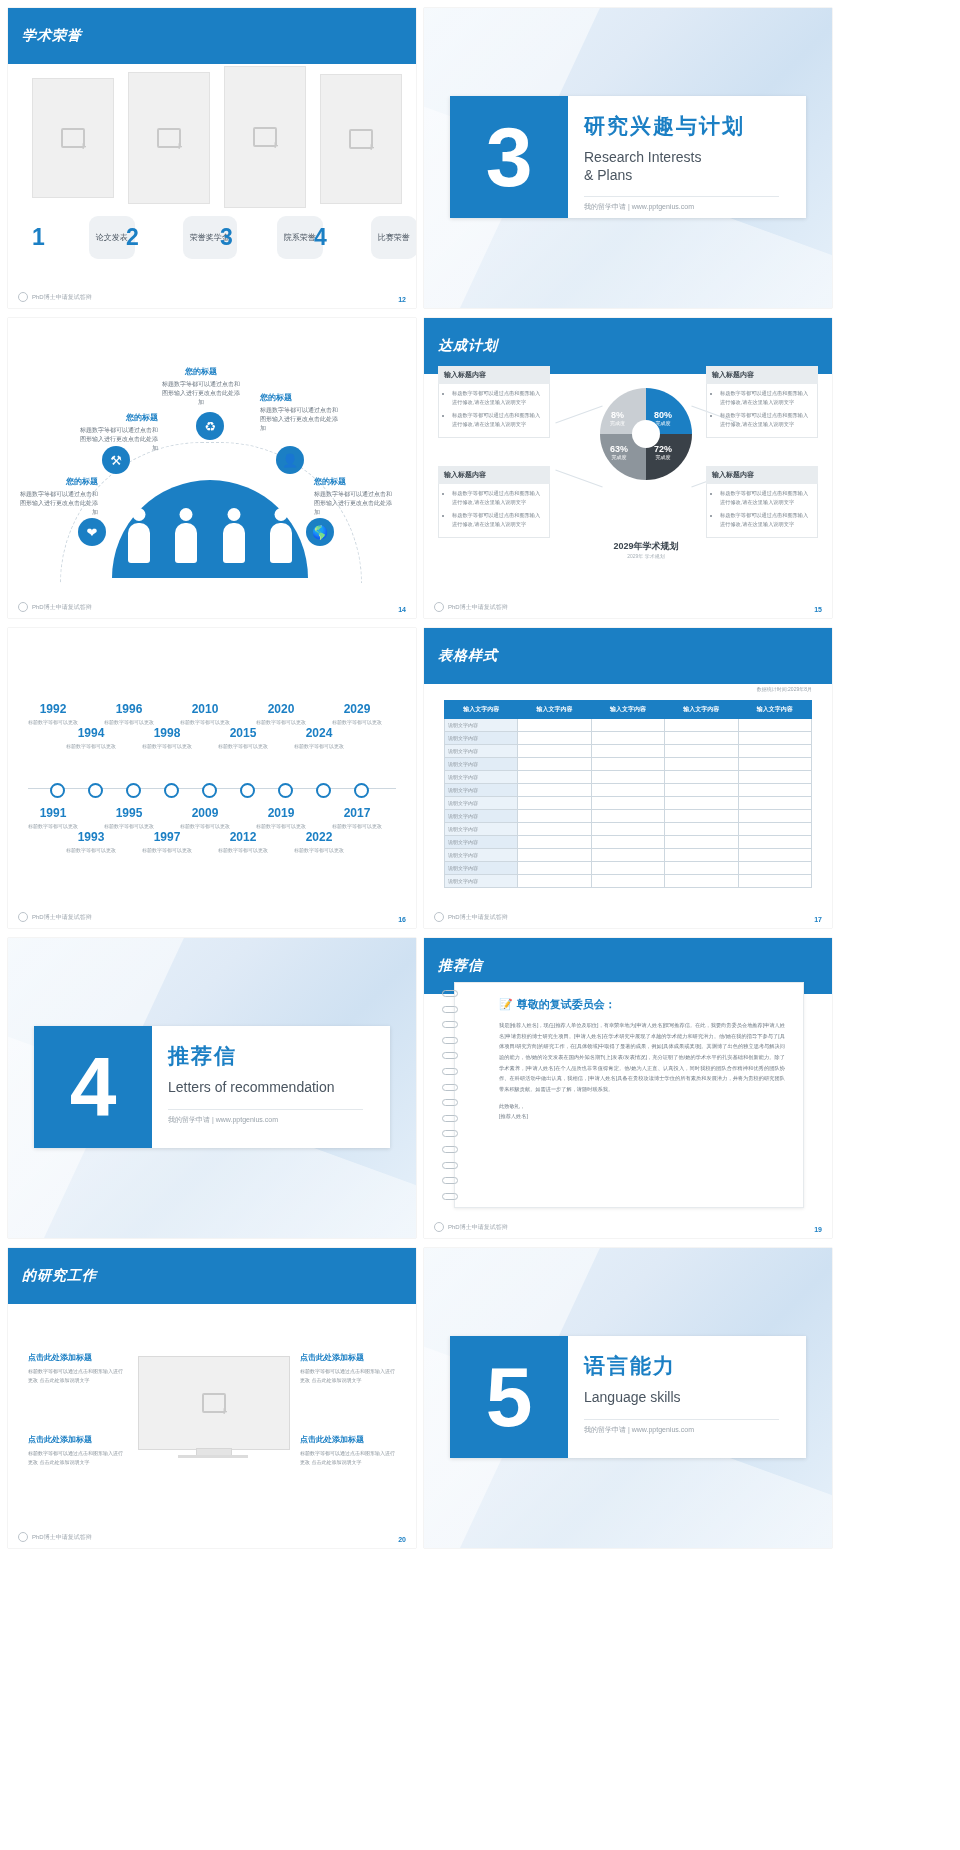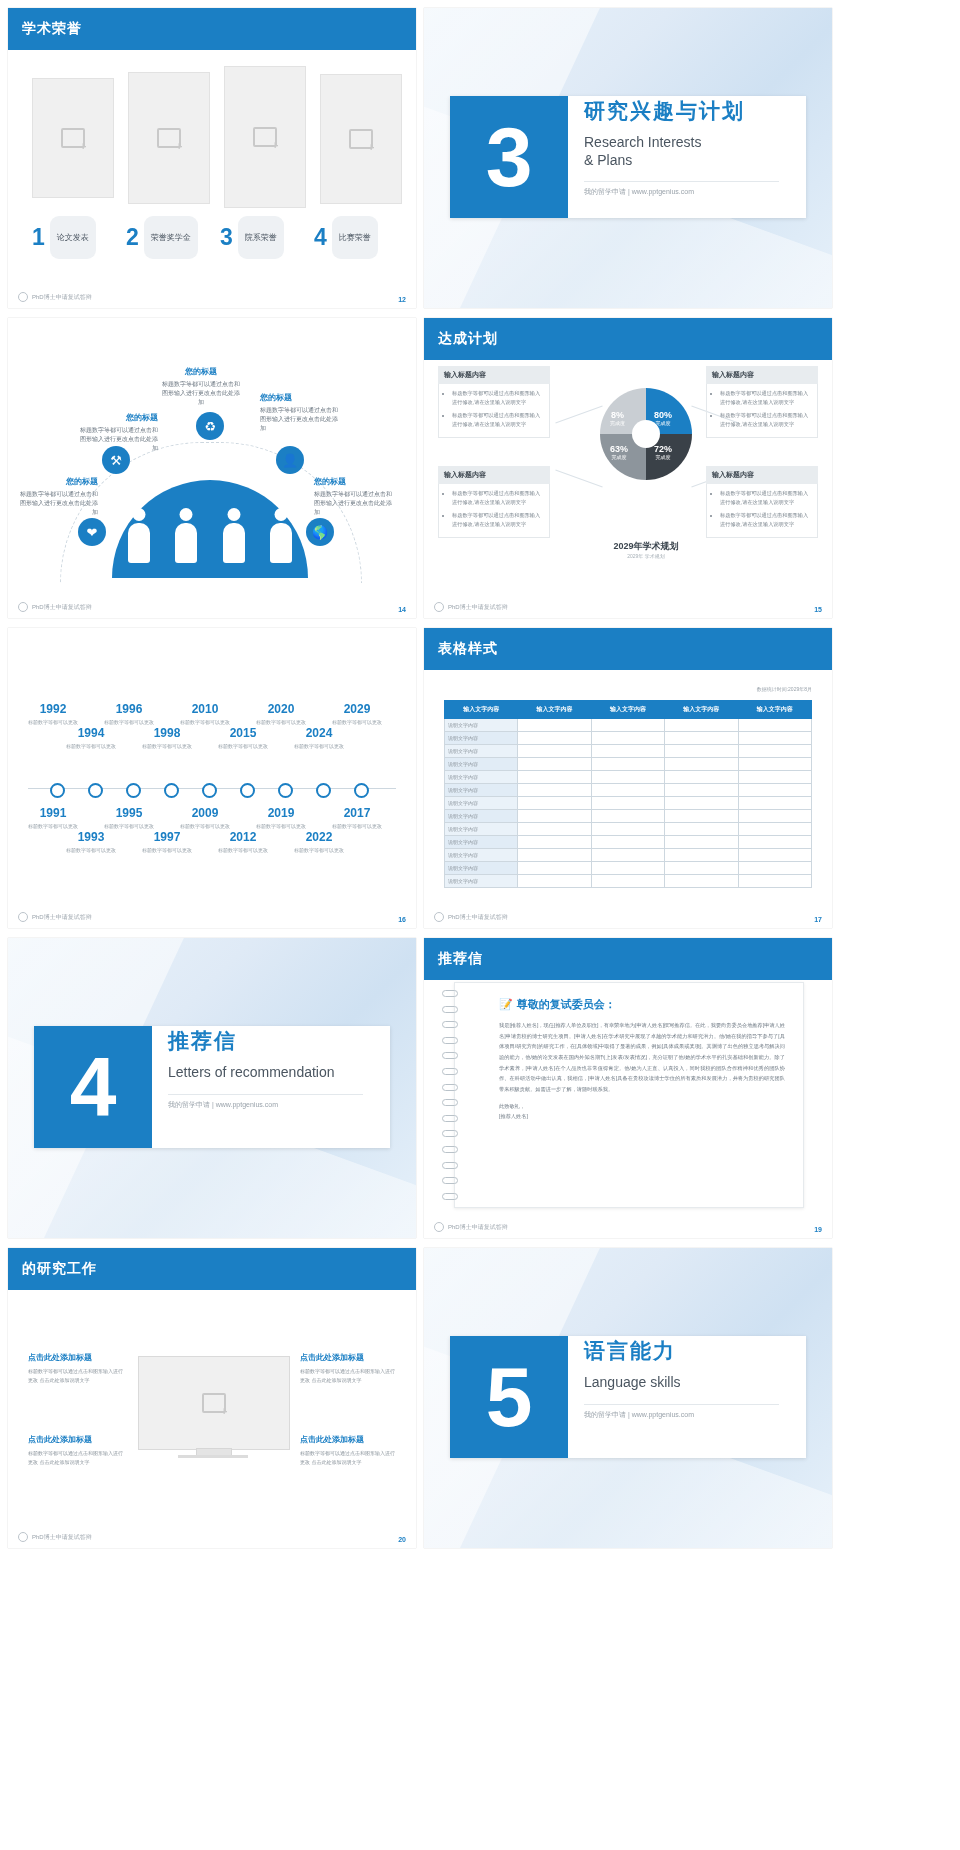--- a/index.html
+++ b/index.html
@@ -1,42 +1,42 @@
 <!DOCTYPE html>
 <html><head>
 <meta charset="utf-8">
 <style>
   html,body{margin:0;padding:0;background:#ffffff;}
   body{width:960px;height:1850px;font-family:"Liberation Sans","DejaVu Sans",sans-serif;color:#333;}
   .deck{display:grid;grid-template-columns:408px 408px;column-gap:8px;row-gap:10px;padding:8px 68px 8px 8px;box-sizing:border-box;}
   .slide{width:408px;height:300px;background:#fff;position:relative;overflow:hidden;box-shadow:0 0 1px rgba(0,0,0,.25);}
-  .hdrbar{height:32px;background:#1b7fc4;color:#fff;display:flex;align-items:center;padding:5px 14px;font-size:14px;font-weight:bold;letter-spacing:1px;}
+  .hdrbar{height:32px;background:#1b7fc4;color:#fff;display:flex;align-items:center;padding:12px 14px;font-size:14px;font-weight:bold;letter-spacing:1px;font-style:italic;}
   .foot{position:absolute;left:10px;bottom:6px;display:flex;align-items:center;gap:4px;font-size:6px;color:#9aa3ab;}
   .foot .dot{width:8px;height:8px;border-radius:50%;border:1px solid #bcc4cb;display:inline-block;}
   .pgno{position:absolute;right:10px;bottom:5px;font-size:7px;color:#1b7fc4;font-weight:bold;}
   
   .cover{background:linear-gradient(135deg,#eaf3fb 0%,#dfeaf6 35%,#cfe1f2 60%,#e7f1fa 100%);}
   .cover:after{content:"";position:absolute;inset:0;background:
     linear-gradient(115deg,rgba(255,255,255,.55) 0 32%,rgba(255,255,255,0) 32.2% 100%),
     linear-gradient(200deg,rgba(255,255,255,0) 55%,rgba(255,255,255,.45) 55.2% 100%);pointer-events:none;}
   .coverbox{position:absolute;left:26px;top:88px;width:356px;height:122px;background:#fff;display:flex;align-items:stretch;box-shadow:0 1px 4px rgba(0,0,0,.12);z-index:2;}
   .covernum{width:118px;background:#1b7fc4;color:#fff;font-size:84px;font-weight:bold;line-height:122px;text-align:center;font-family:"Liberation Sans",sans-serif;}
-  .covertxt{flex:1;padding:1px 0 0 16px;}
+  .covertxt{flex:1;padding:16px 0 0 16px;}
   .covertxt .cn{color:#1b7fc4;font-size:21px;font-weight:bold;letter-spacing:2px;}
   .covertxt .en{color:#4a5560;font-size:14px;line-height:1.25;margin-top:9px;}
   .covertxt .src{color:#9aa3ab;font-size:7px;margin-top:12px;border-top:1px solid #e3e8ec;padding-top:5px;width:88%;}
   
   .ph{background:#f0f0f0;border:1px solid #e2e2e2;position:relative;}
   .ph:before{content:"";position:absolute;left:50%;top:50%;width:20px;height:16px;transform:translate(-50%,-50%);border:2px solid #c9c9c9;border-radius:2px;}
   .ph:after{content:"+";position:absolute;left:calc(50% + 7px);top:calc(50% + 2px);font-size:11px;color:#c9c9c9;font-weight:bold;}
   .honor-row{position:absolute;left:24px;top:58px;display:flex;gap:14px;}
   .honor-lbls{position:absolute;left:24px;top:208px;display:flex;gap:14px;}
   .hl{display:flex;align-items:center;gap:5px;width:80px;}
   .hl .n{color:#1b7fc4;font-size:23px;font-weight:bold;}
-  .hl .t{background:#eef1f4;border-radius:9px;padding:16px 7px;font-size:8px;color:#4a5560;white-space:nowrap;}
+  .hl .t{background:#eef1f4;border-radius:9px;padding:16px 7px;font-size:8px;color:#4a5560;white-space:nowrap;margin-left:39px;}
   
   .five{position:absolute;inset:32px 0 0 0;}
   .dome{position:absolute;left:104px;top:130px;width:196px;height:98px;background:#1b7fc4;border-radius:98px 98px 0 0;}
   .people{position:absolute;left:118px;top:150px;width:168px;height:64px;display:flex;justify-content:space-between;align-items:flex-end;}
   .person{width:26px;height:56px;position:relative;}
   .person:before{content:"";position:absolute;left:50%;top:0;width:13px;height:13px;border-radius:50%;background:#fff;transform:translateX(-50%);}
   .person:after{content:"";position:absolute;left:50%;top:15px;width:22px;height:40px;background:#fff;transform:translateX(-50%);border-radius:10px 10px 3px 3px;}
   .bub{position:absolute;width:28px;height:28px;border-radius:50%;background:#1b7fc4;color:#fff;display:flex;align-items:center;justify-content:center;font-size:13px;}
   .ftxt{position:absolute;width:82px;font-size:6px;color:#6b7680;line-height:1.5;}
   .ftxt b{display:block;color:#1b7fc4;font-size:8px;margin-bottom:2px;}

